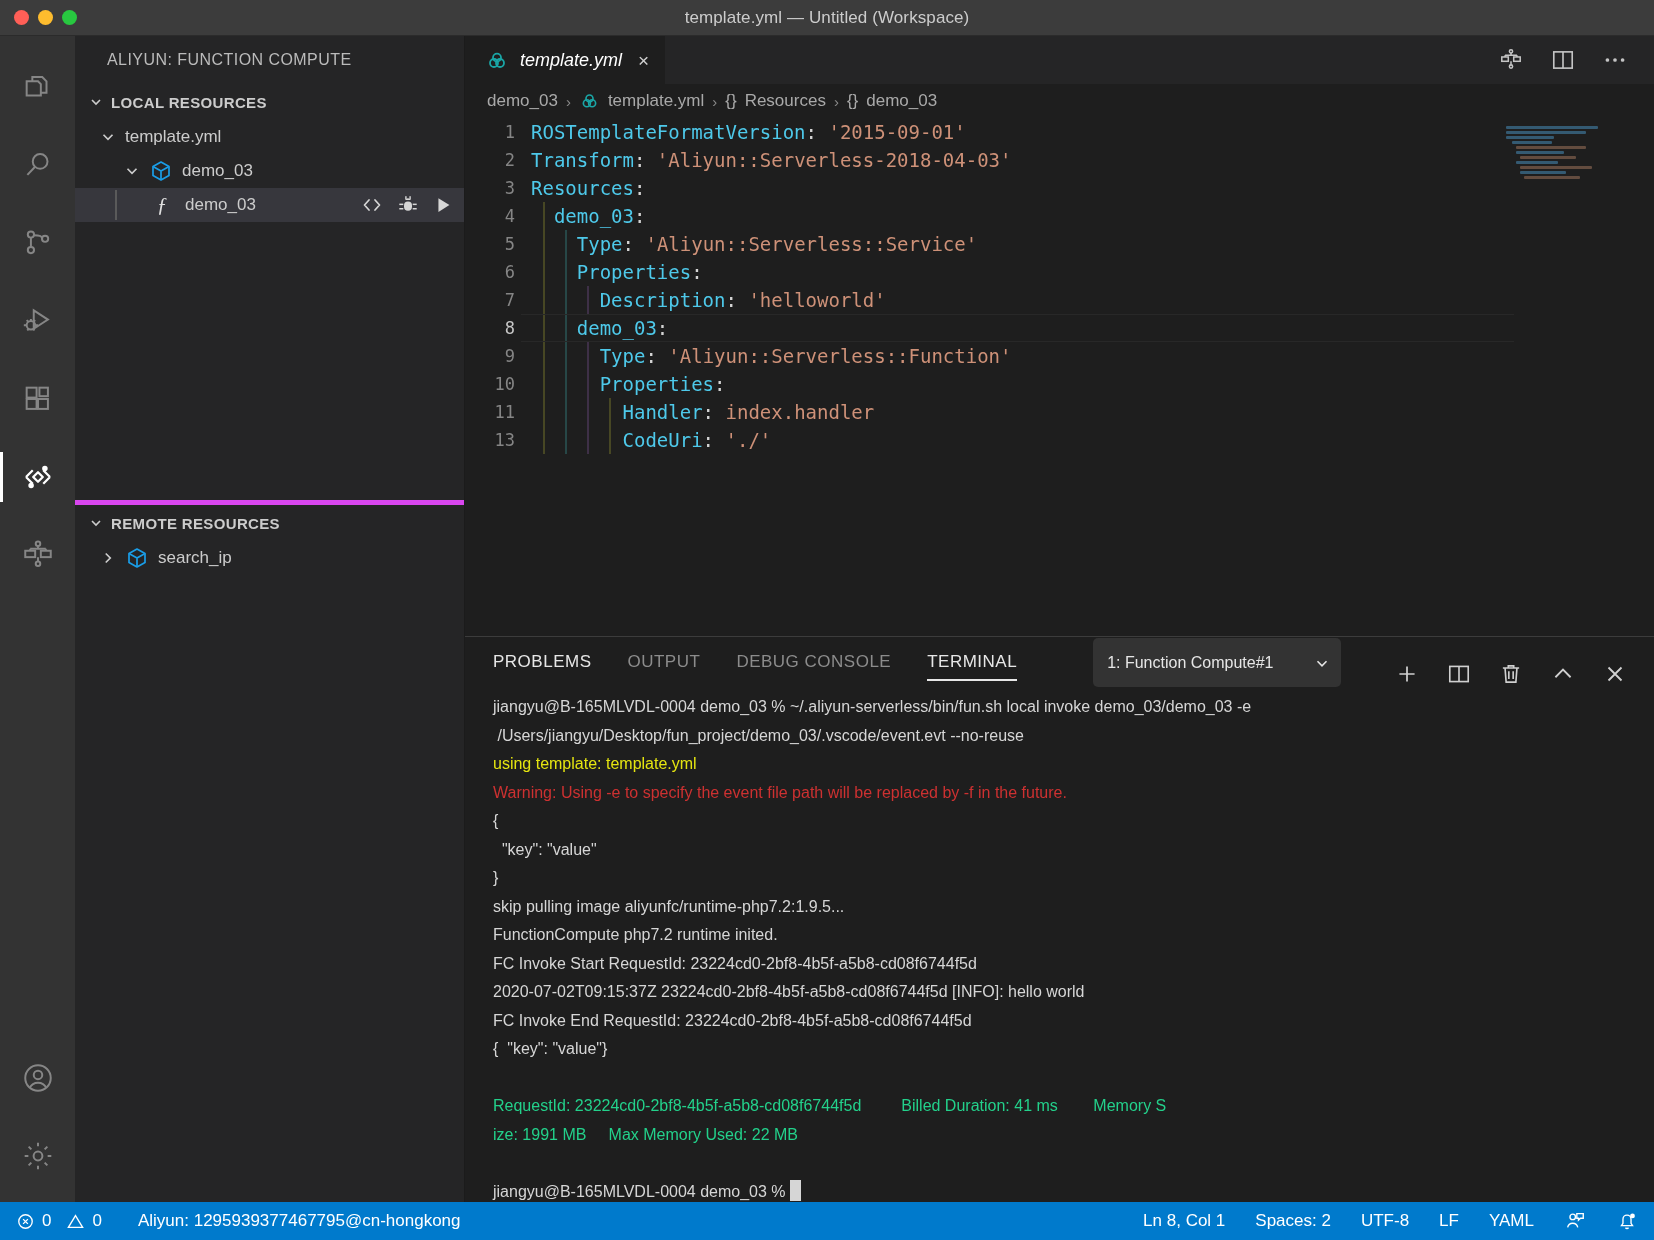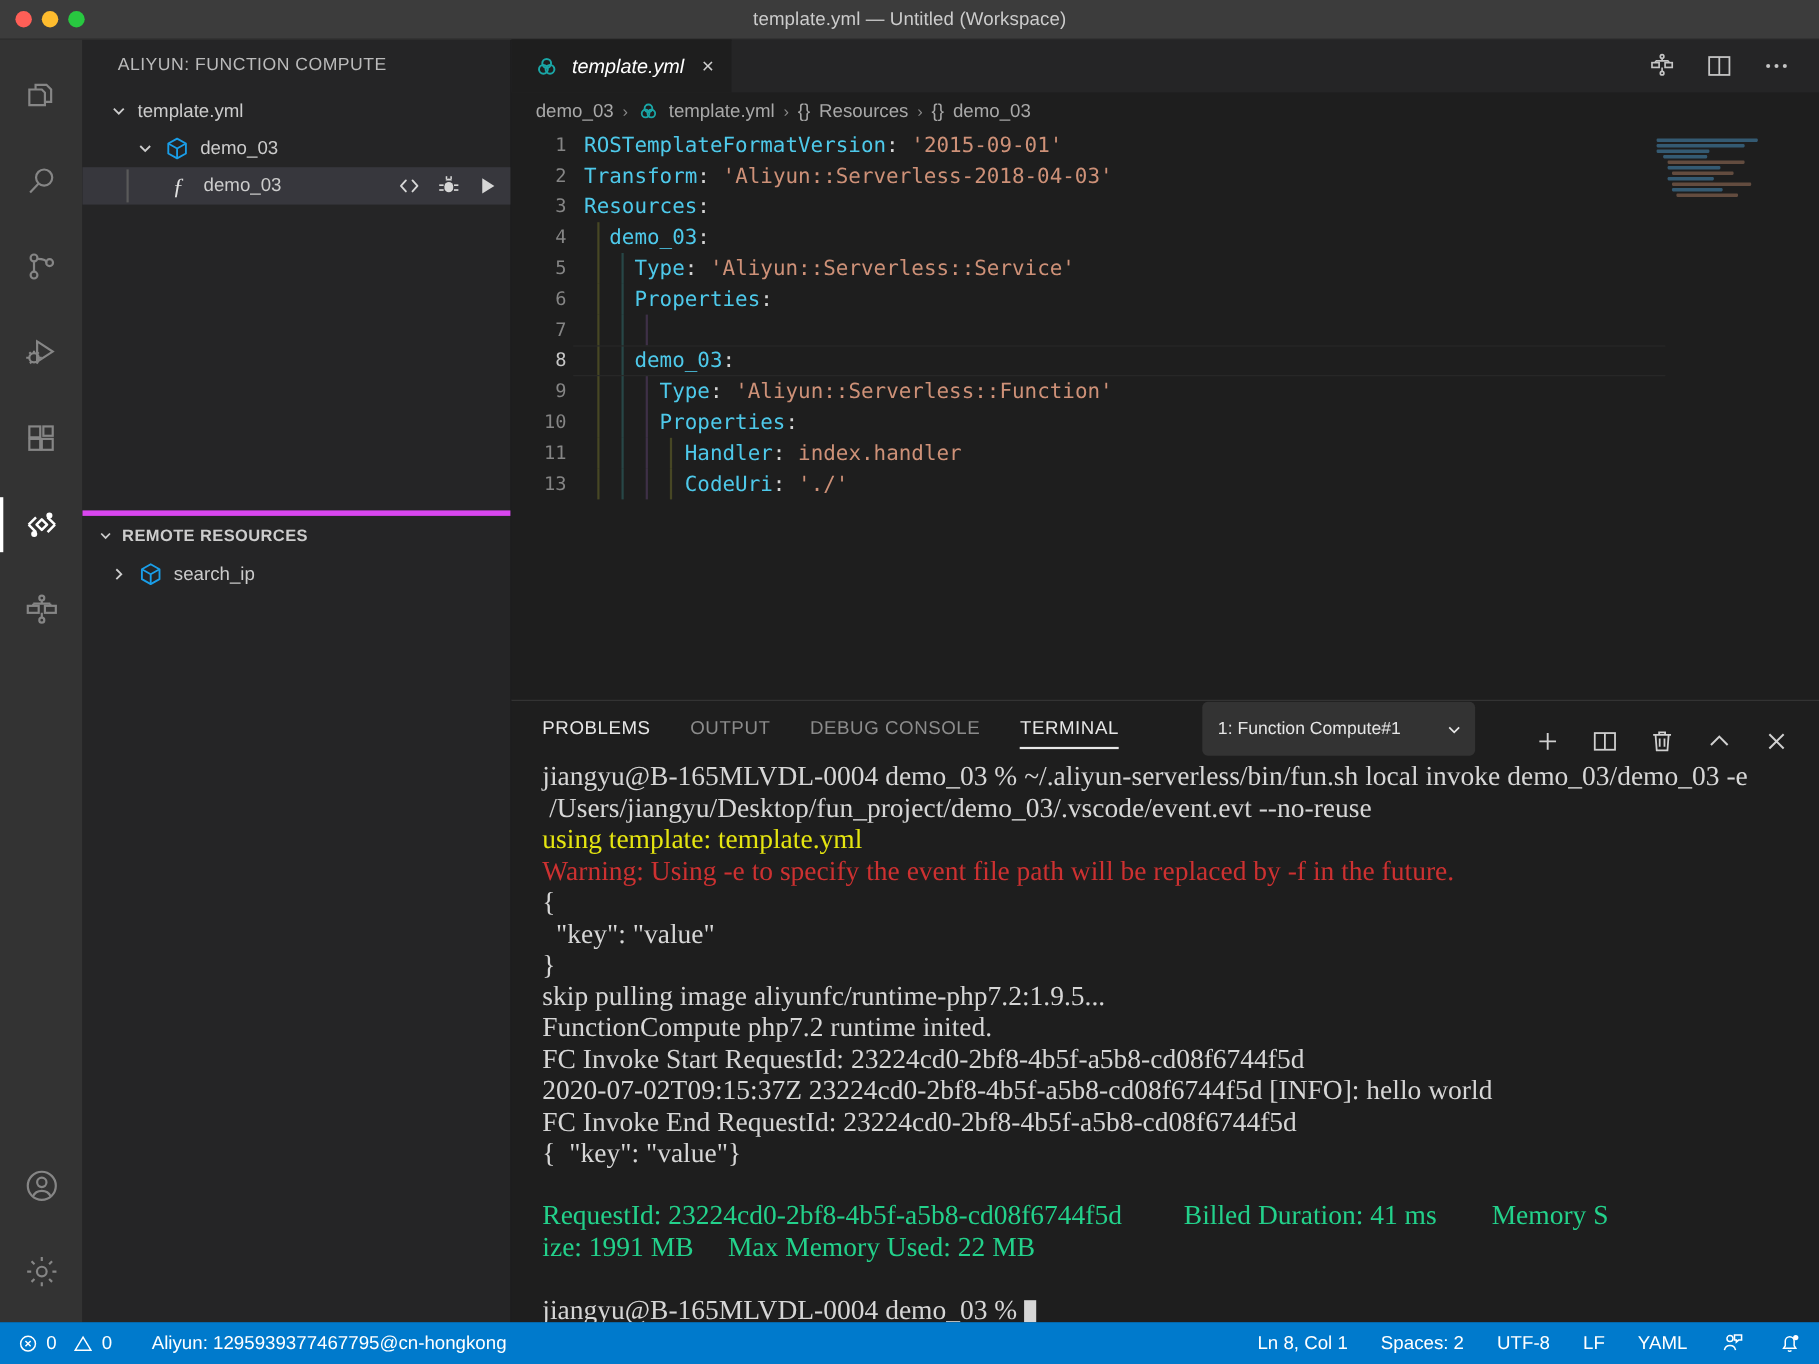--- a/index.html
+++ b/index.html
@@ -173,22 +173,22 @@
   .panel-right { margin-left: auto; display: flex; align-items: center; gap: 26px; padding-right: 26px; color: #d0d0d0; }
   .term-select {
     background: #333333; border-radius: 5px; height: 49px;
     display: flex; align-items: center; gap: 40px;
     padding: 0 10px 0 14px; color: #e6e6e6; font-size: 16px;
     margin-left: 40px;
   }
   .terminal {
     flex: 1 1 auto; overflow: hidden;
     padding: 6px 0 0 28px;
-    font-family: Liberation Serif, serif;
-    font-size: 25px; line-height: 28.5px;
+    font-family: Liberation Sans, sans-serif;
+    font-size: 16px; line-height: 28.5px;
     color: #d6d6d6; white-space: pre;
   }
   .t-yellow { color: #e5e510; }
   .t-red { color: #cd3131; }
   .t-green { color: #23d18b; }
   .cursor { display: inline-block; width: 11px; height: 21px; background: #d6d6d6; vertical-align: -4px; }
 
   
   .statusbar {
     height: 38px; flex: 0 0 38px; background: #007acc;
@@ -299,20 +299,28 @@
             <path d="M12 2.6v2.6M12 18.8v2.6M21.4 12h-2.6M5.2 12H2.6M18.6 5.4l-1.9 1.9M7.3 16.7l-1.9 1.9M18.6 18.6l-1.9-1.9M7.3 7.3 5.4 5.4"></path>
           </svg>
         </span>
       </div>
     </div>
 
     <div class="sidebar">
       <div class="sidebar-title">ALIYUN: FUNCTION COMPUTE</div>
 
       <div class="section">
+        <div class="section-header">
+          <span class="chev">
+            <svg width="16" height="16" viewBox="0 0 16 16" fill="none" stroke="currentColor" stroke-width="1.6">
+                <path d="M4 6l4 4 4-4"></path>
+              </svg>
+          </span>
+          <span>LOCAL RESOURCES</span>
+        </div>
 
         <div class="local-body">
           <div class="tree-row" style="padding-left:24px">
             <span class="chev">
               <svg width="18" height="18" viewBox="0 0 16 16" fill="none" stroke="currentColor" stroke-width="1.5">
                   <path d="M4 6l4 4 4-4"></path>
                 </svg>
             </span>
             <span class="tree-label" style="margin-left:8px">template.yml</span>
           </div>
@@ -474,20 +482,21 @@
               <span class="indent-guide" style="left: 100px; background: rgb(47, 106, 106); opacity: 0.55;"></span>
             </div>
             <div class="cline">
               <div class="gutter">6</div>
               <div class="ctext"><span style="position:relative">&nbsp;&nbsp;&nbsp;&nbsp;</span><span class="k">Properties</span><span class="p">:</span></div>
               <span class="indent-guide" style="left: 78px; background: rgb(106, 106, 42); opacity: 0.55;"></span>
               <span class="indent-guide" style="left: 100px; background: rgb(47, 106, 106); opacity: 0.55;"></span>
             </div>
             <div class="cline">
               <div class="gutter">7</div>
+              <div class="ctext"><span style="position:relative">&nbsp;&nbsp;&nbsp;&nbsp;&nbsp;&nbsp;</span><span class="k">Description</span><span class="p">:</span><span class="p"> </span><span class="s">'helloworld'</span></div>
               <span class="indent-guide" style="left: 78px; background: rgb(106, 106, 42); opacity: 0.55;"></span>
               <span class="indent-guide" style="left: 100px; background: rgb(47, 106, 106); opacity: 0.55;"></span>
               <span class="indent-guide" style="left: 122px; background: rgb(90, 63, 106); opacity: 0.55;"></span>
             </div>
             <div class="cline current">
               <div class="gutter cur">8</div>
               <div class="ctext"><span style="position:relative">&nbsp;&nbsp;&nbsp;&nbsp;</span><span class="k">demo_03</span><span class="p">:</span></div>
               <span class="indent-guide" style="left: 78px; background: rgb(106, 106, 42); opacity: 0.55;"></span>
               <span class="indent-guide" style="left: 100px; background: rgb(47, 106, 106); opacity: 0.55;"></span>
             </div>

